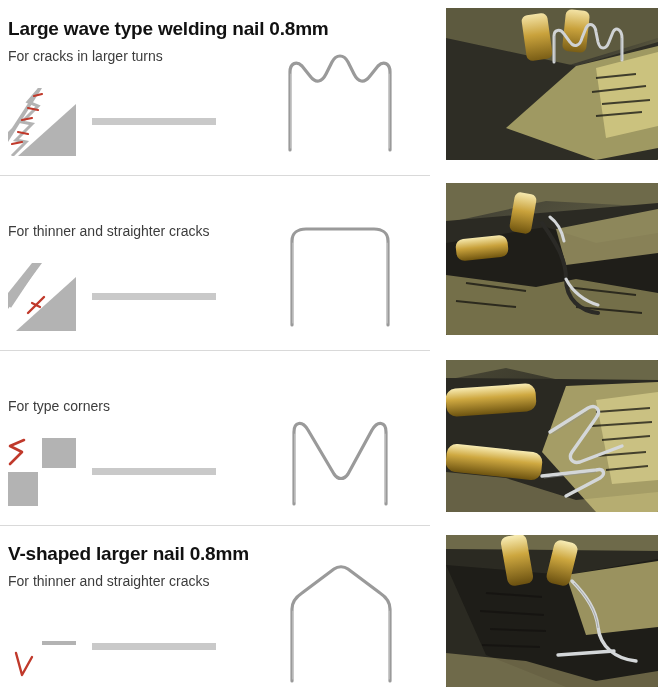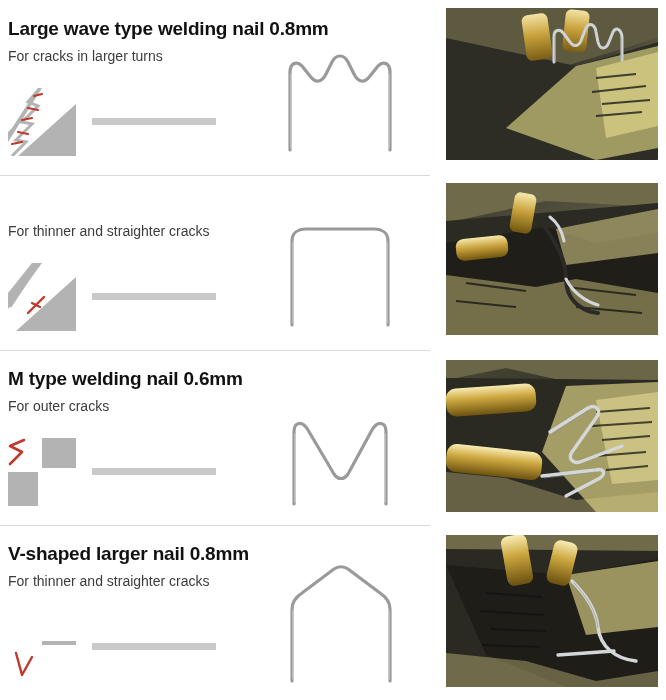--- a/index.html
+++ b/index.html
@@ -249,22 +249,21 @@
         <g fill="none" stroke="#d4d7d9" stroke-width="3" stroke-linecap="round">
           <path d="M104,34 C112,40 116,48 118,58 M120,96 C126,108 138,118 152,122"></path>
         </g>
       </svg>
     </div>
   </div>
 
   <div class="row row-3">
     <div class="divider"></div>
     <div class="left-col">
-      <div class="title">M type welding nail 0.6mm</div>
-      <div class="subtitle">For outer cracks</div>
+      <div class="subtitle">For type corners</div>
 
       <div class="thumb">
         <svg width="68" height="68" viewBox="0 0 68 68">
           <rect x="0" y="0" width="68" height="68" fill="#b3b3b3"></rect>
           <rect x="0" y="0" width="30" height="30" fill="#ffffff"></rect>
           <rect x="34" y="0" width="34" height="30" fill="#b3b3b3"></rect>
           <rect x="0" y="34" width="30" height="34" fill="#b3b3b3"></rect>
           <rect x="34" y="34" width="34" height="34" fill="#ffffff"></rect>
           <rect x="30" y="0" width="4" height="68" fill="#ffffff"></rect>
           <rect x="0" y="30" width="68" height="4" fill="#ffffff"></rect>

